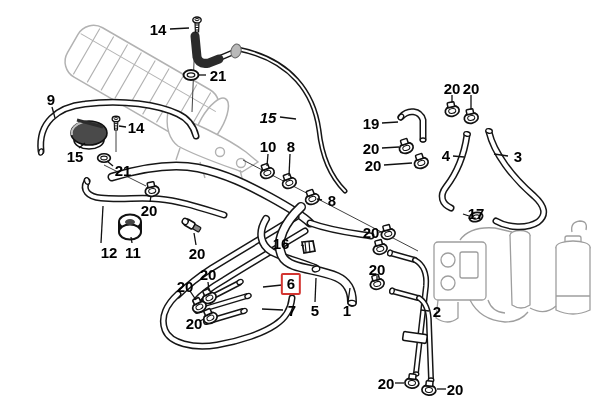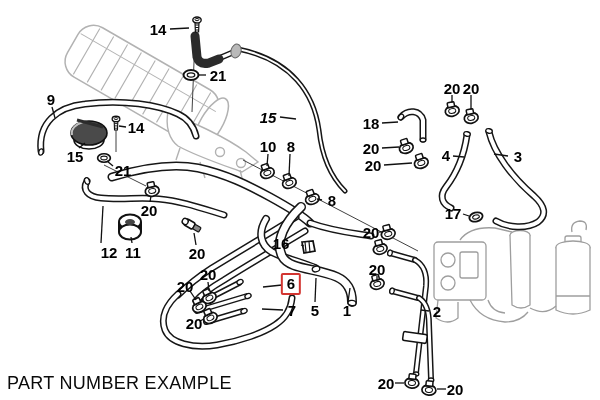--- a/index.html
+++ b/index.html
@@ -250,41 +250,40 @@
       <div class="part-label" style="left: 158px; top: 29px;">14</div>
       <div class="part-label" style="left: 218px; top: 75px;">21</div>
       <div class="part-label" style="left: 51px; top: 99px;">9</div>
       <div class="part-label" style="left: 75px; top: 156px;">15</div>
       <div class="part-label" style="left: 136px; top: 127px;">14</div>
       <div class="part-label" style="left: 123px; top: 170px;">21</div>
       <div class="part-label" style="left: 268px; top: 117px; font-style: italic;">15</div>
       <div class="part-label" style="left: 268px; top: 146px;">10</div>
       <div class="part-label" style="left: 291px; top: 146px;">8</div>
       <div class="part-label" style="left: 332px; top: 200px;">8</div>
-      <div class="part-label" style="left: 371px; top: 123px;">18</div>
+      <div class="part-label" style="left: 371px; top: 123px;">19</div>
       <div class="part-label" style="left: 371px; top: 148px;">20</div>
       <div class="part-label" style="left: 373px; top: 165px;">20</div>
       <div class="part-label" style="left: 452px; top: 88px;">20</div>
       <div class="part-label" style="left: 471px; top: 88px;">20</div>
       <div class="part-label" style="left: 446px; top: 155px;">4</div>
       <div class="part-label" style="left: 518px; top: 156px;">3</div>
-      <div class="part-label" style="left: 453px; top: 213px; text-align: right;">17</div>
+      <div class="part-label" style="left: 476px; top: 213px; text-align: right;">17</div>
       <div class="part-label" style="left: 149px; top: 210px;">20</div>
       <div class="part-label" style="left: 109px; top: 252px;">12</div>
       <div class="part-label" style="left: 133px; top: 252px; text-align: right;">11</div>
       <div class="part-label" style="left: 197px; top: 253px;">20</div>
       <div class="part-label" style="left: 281px; top: 243px;">16</div>
       <div class="part-label" style="left: 208px; top: 274px;">20</div>
       <div class="part-label" style="left: 185px; top: 286px;">20</div>
       <div class="part-label" style="left: 194px; top: 323px;">20</div>
       <div class="part-label boxed" style="left: 291px; top: 284px;">6</div>
       <div class="part-label" style="left: 292px; top: 310px;">7</div>
       <div class="part-label" style="left: 315px; top: 310px;">5</div>
       <div class="part-label" style="left: 347px; top: 310px;">1</div>
       <div class="part-label" style="left: 437px; top: 311px;">2</div>
       <div class="part-label" style="left: 371px; top: 232px;">20</div>
       <div class="part-label" style="left: 377px; top: 269px;">20</div>
       <div class="part-label" style="left: 386px; top: 383px;">20</div>
       <div class="part-label" style="left: 455px; top: 389px;">20</div>
     </div>
 
-  <div class="caption">PART NUMBER EXAMPLE</div>
 </div>
 
 </body></html>

